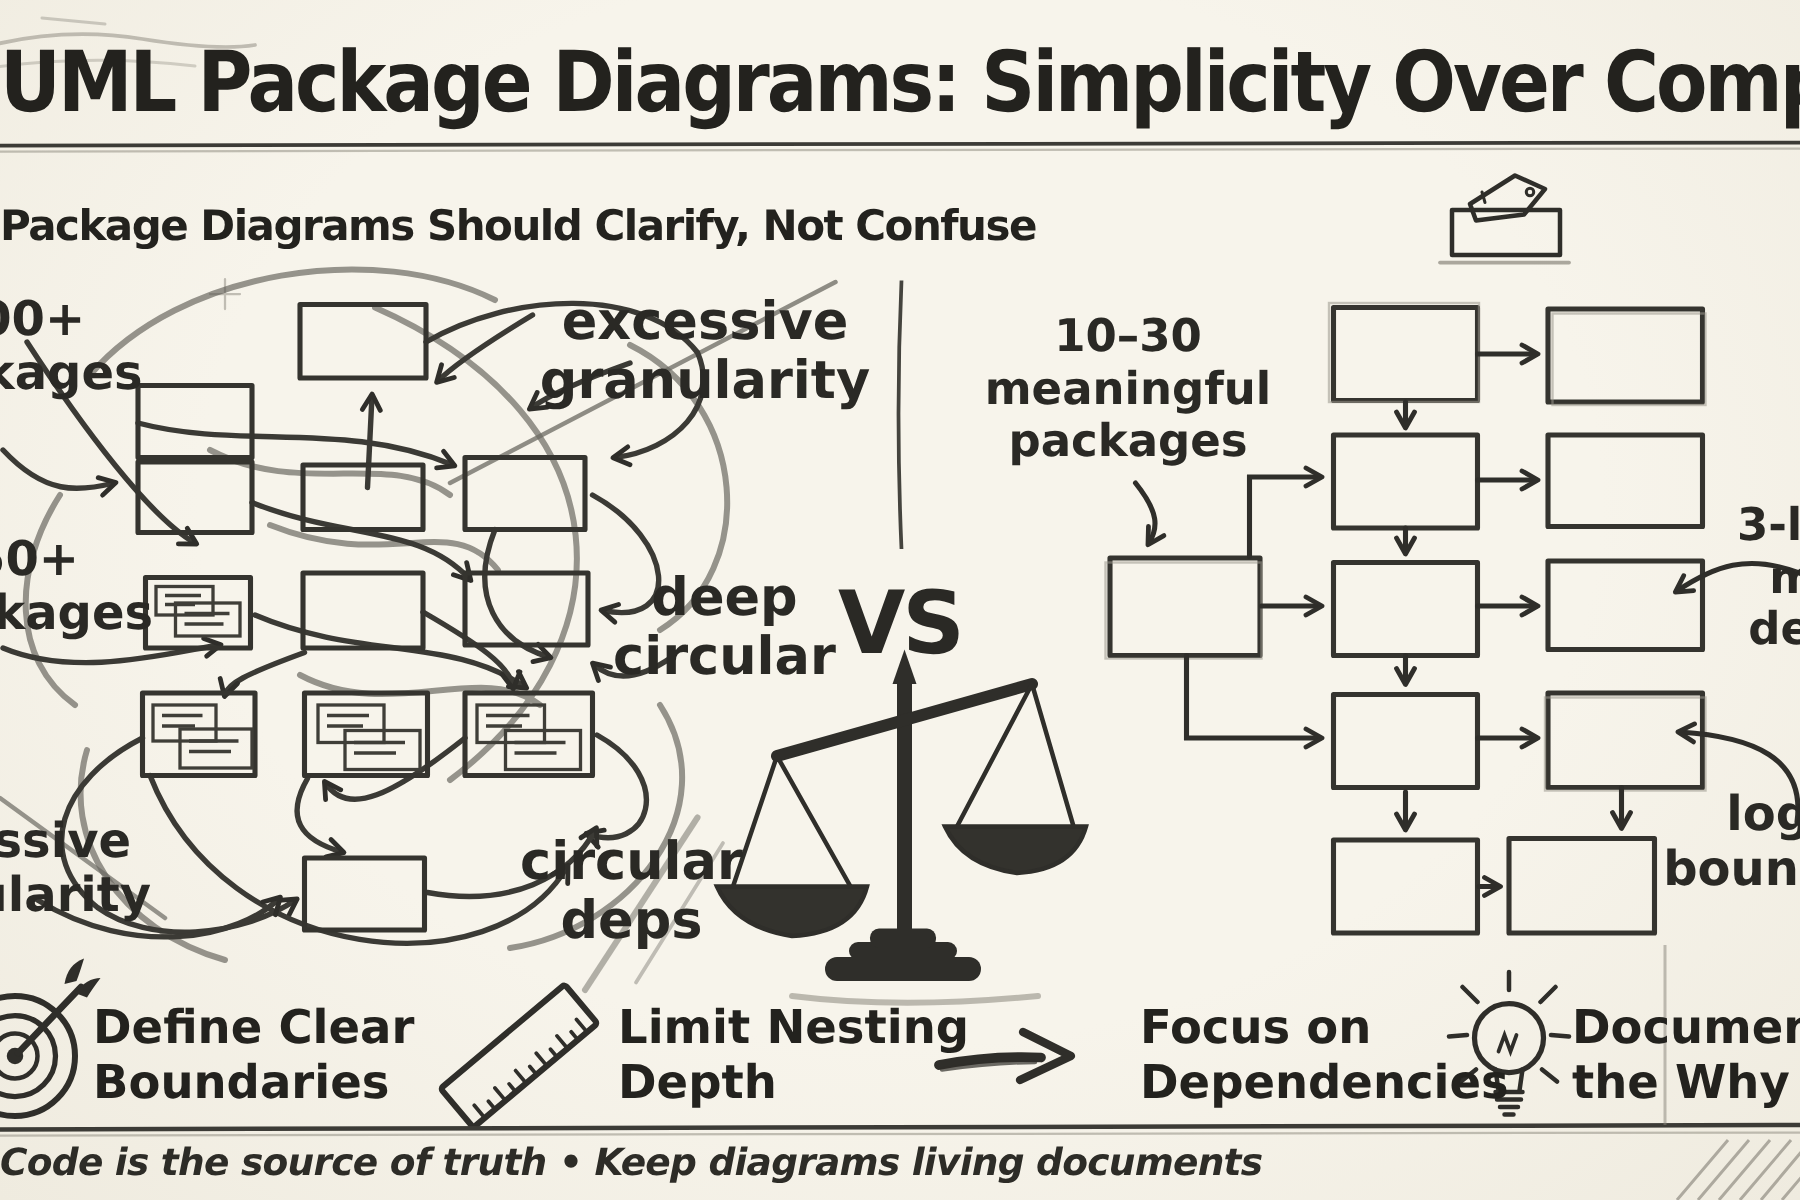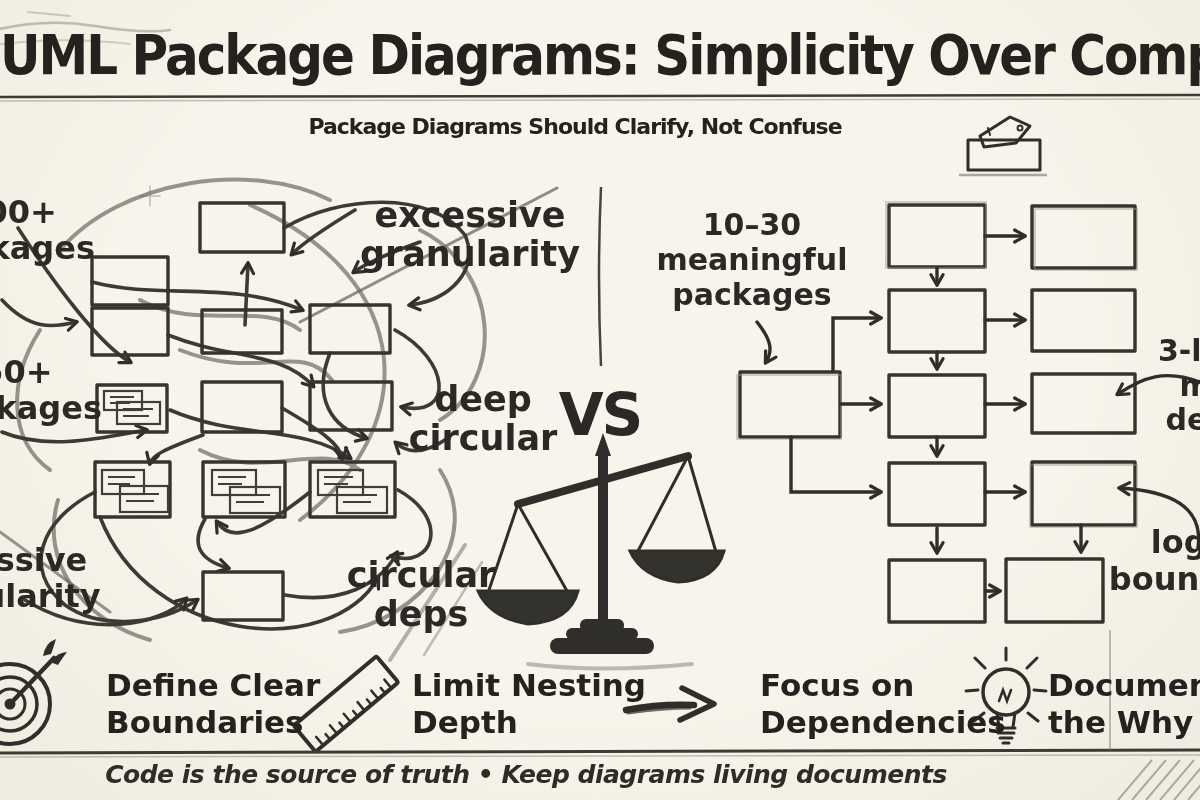--- a/index.html
+++ b/index.html
@@ -9,30 +9,30 @@
     font-family:"DejaVu Sans", sans-serif;color:#262521;
   }
   .abs{position:absolute;}
   .prelines{white-space:pre-line;}
   #title{
     top:26px;left:0;width:1200px;text-align:center;
     font-size:50px;font-weight:bold;letter-spacing:-2px;
     transform:scaleY(1.12);white-space:nowrap;color:#23221e;
   }
   #subtitle{
-    top:114px;left:0;width:1150px;text-align:center;
-    font-size:22px;font-weight:bold;letter-spacing:-1px;color:#23221e;white-space:nowrap;
+    top:134px;left:0;width:1150px;
+    font-size:28px;font-weight:bold;letter-spacing:-1px;color:#23221e;white-space:nowrap;
   }
   .lbl{font-weight:bold;color:#2a2925;line-height:1.12;}
   .lbl-lg{font-size:35px;}
   .lbl-md{font-size:30px;}
   #vs{top:368px;left:520px;width:160px;text-align:center;font-size:58px;font-weight:bold;letter-spacing:-2px;color:#2a2925;margin-top:13px;}
   .principle{font-size:31px;font-weight:bold;line-height:1.18;color:#23221e;}
   #footer-text{
-    top:760px;left:0;width:1052px;text-align:center;
+    top:760px;left:0;width:1052px;text-align:left;
     font-size:25px;font-style:italic;font-weight:bold;color:#2d2c27;letter-spacing:-0.5px;
   }
   svg{position:absolute;top:0;left:0;}
 </style>
 </head>
 <body>
 
 <svg width="1200" height="800" viewBox="0 0 1200 800">
   <defs>
     <marker id="arr" markerUnits="userSpaceOnUse" markerWidth="16" markerHeight="16" viewBox="0 0 12 12" refX="9" refY="6" orient="auto">
@@ -267,21 +267,21 @@
 
 <div class="abs lbl lbl-md prelines" style="top:207px;left:652px;width:200px;text-align:center;line-height:1.17;">10–30
 meaningful
 packages</div>
 <div class="abs lbl lbl-md prelines" style="top:334px;left:1105px;width:220px;text-align:center;line-height:1.15;">3-level
 max
 depth</div>
 <div class="abs lbl prelines" style="top:524px;left:1080px;width:260px;text-align:center;font-size:32px;line-height:1.15;">logical
 boundaries</div>
 
-<div class="abs principle prelines" style="top:667px;left:62px;margin-left:44px;">Define Clear
+<div class="abs principle prelines" style="top:667px;left:62px;">Define Clear
 Boundaries</div>
 <div class="abs principle prelines" style="top:667px;left:412px;">Limit Nesting
 Depth</div>
 <div class="abs principle prelines" style="top:667px;left:724px;margin-left:36px;">Focus on
 Dependencies</div>
 <div class="abs principle prelines" style="top:667px;left:1048px;">Document
 the Why</div>
 
 <div id="footer-text" class="abs">Code is the source of truth • Keep diagrams living documents</div>
 

